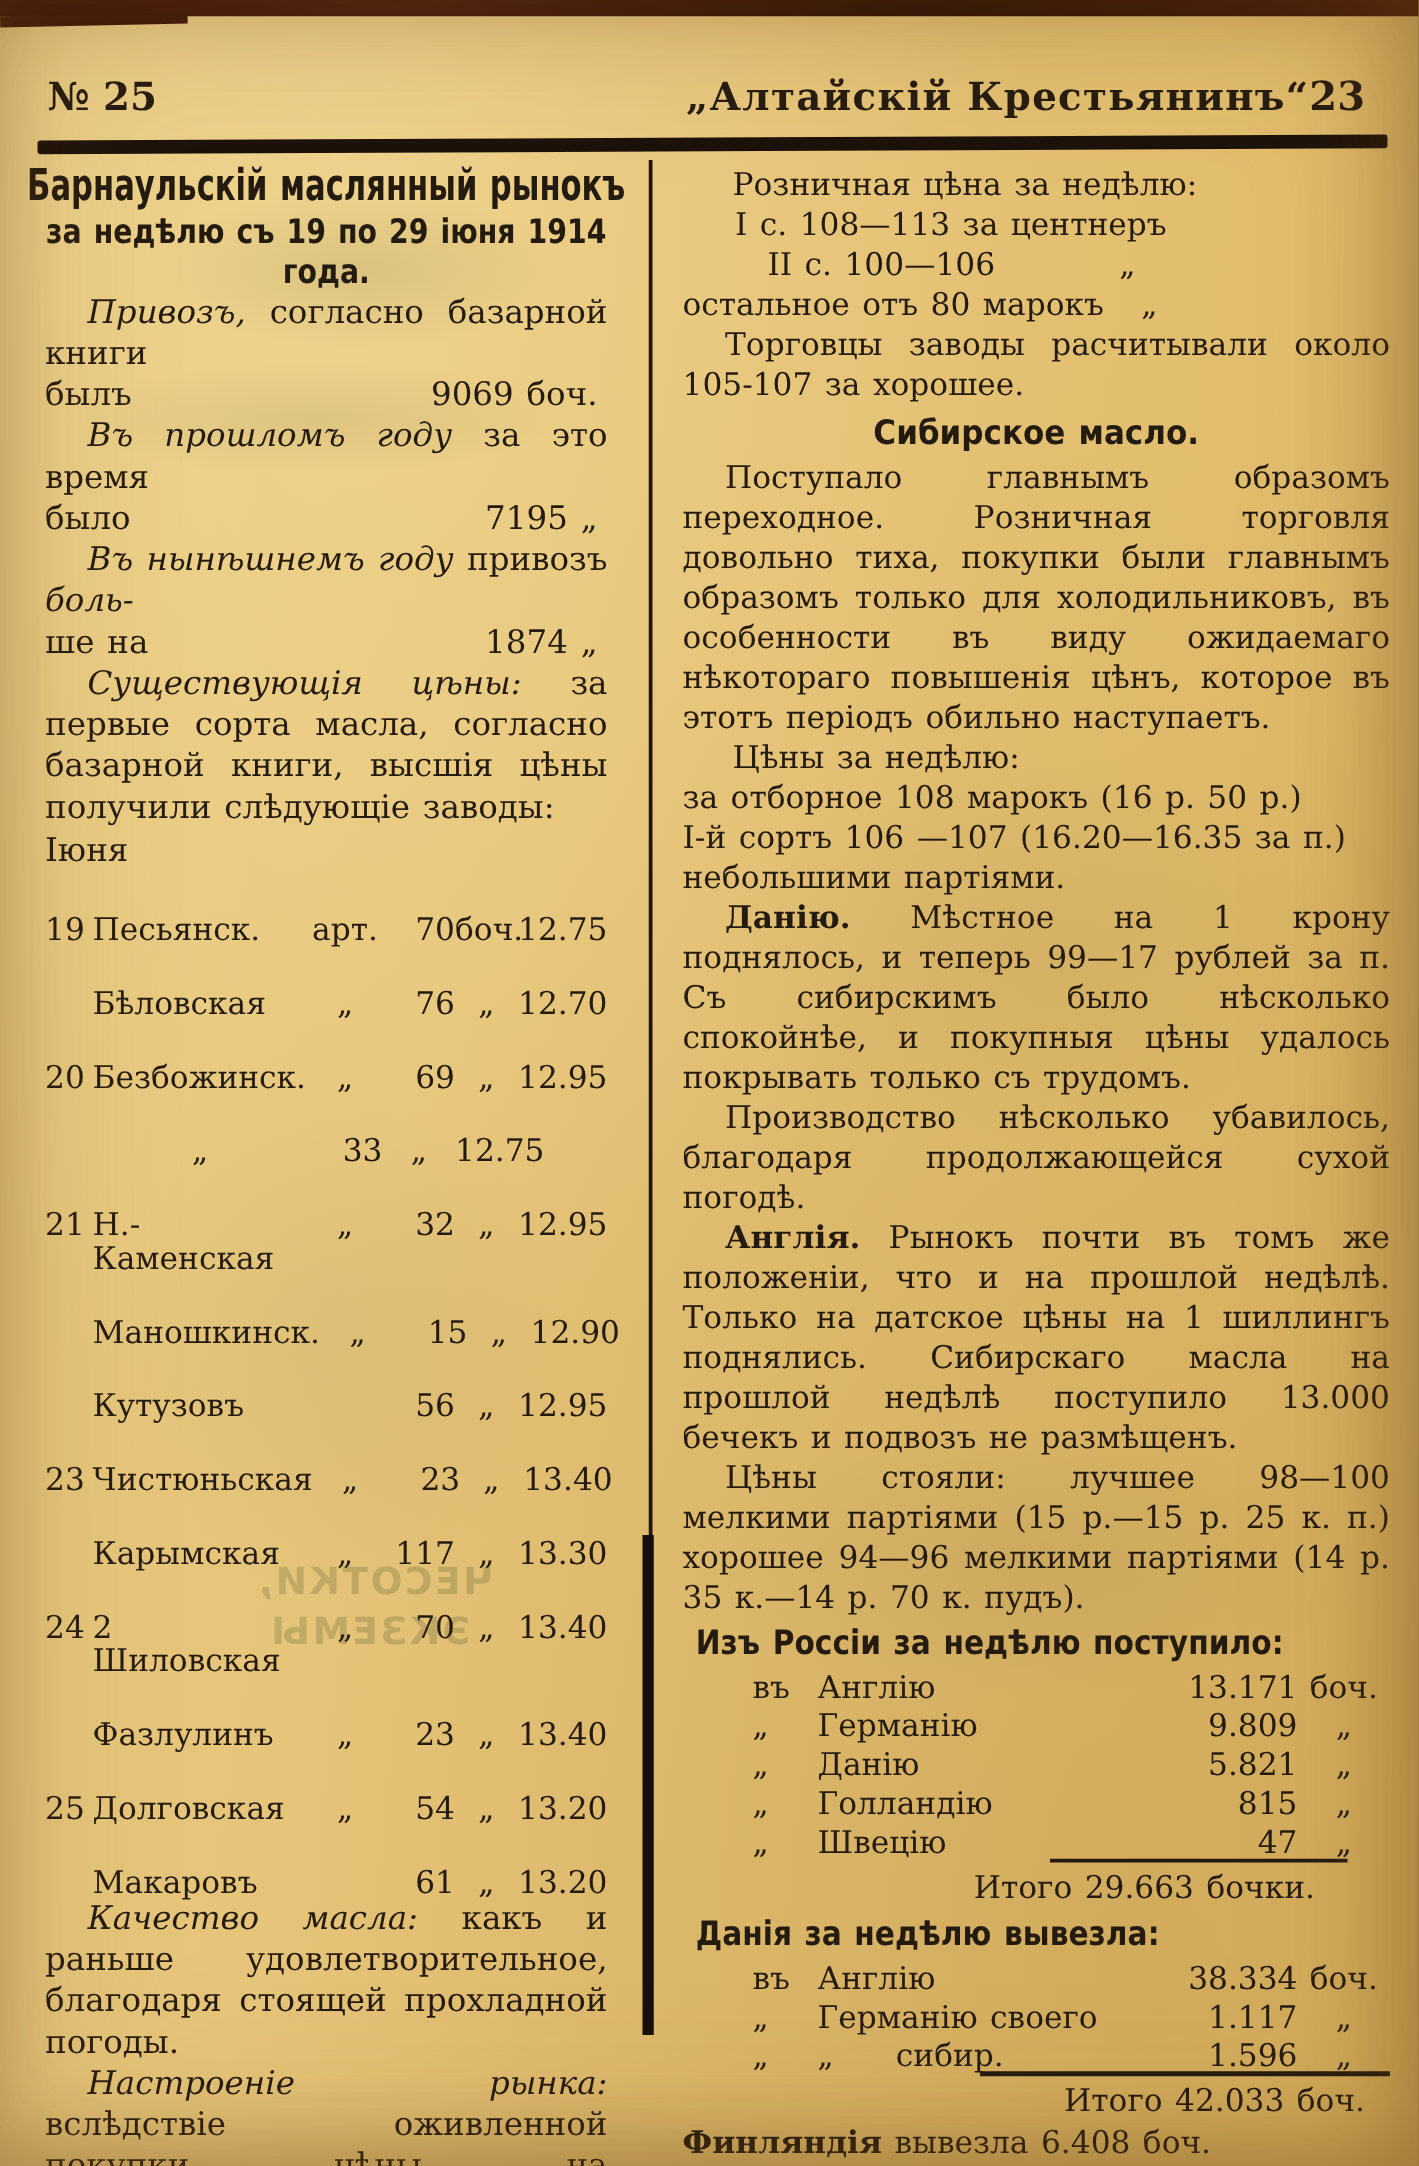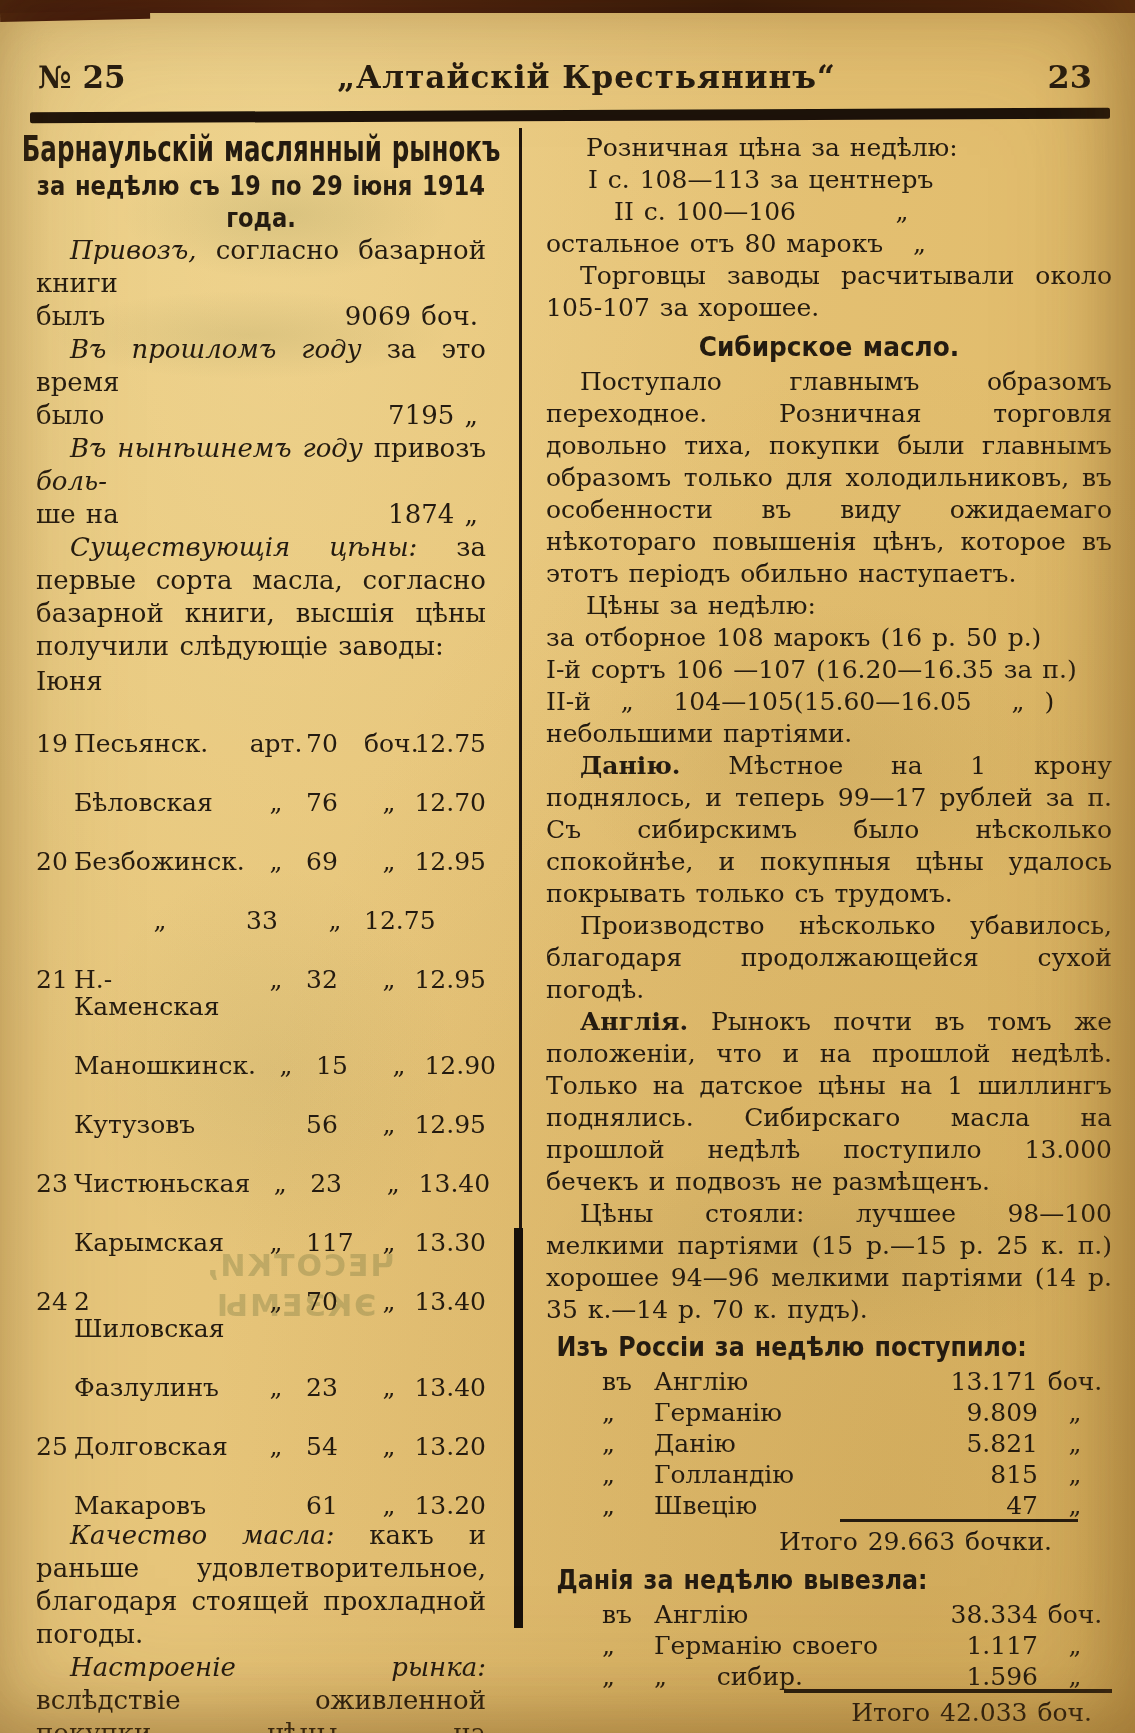--- a/index.html
+++ b/index.html
@@ -13,21 +13,21 @@
   }
   .page::after{content:'';position:absolute;inset:0;pointer-events:none;
     box-shadow:inset 0 0 140px rgba(120,80,20,.28), inset -28px 0 70px rgba(100,60,15,.22), inset 0 -18px 50px rgba(110,70,20,.18);}
   .edge-top{position:absolute;top:0;left:0;right:0;height:13px;
     background:linear-gradient(90deg,#35100a,#4a1c10 28%,#2b0f08 65%,#451a0c);}
   .edge-top::after{content:'';position:absolute;left:0;top:13px;width:150px;height:9px;background:#3c150c;transform:rotate(-1.2deg);transform-origin:0 0;}
 
   
   .header{position:absolute;top:58px;left:38px;width:1072px;display:flex;align-items:baseline;}
   .issue{font:700 31px "DejaVu Serif",serif;}
-  .masthead{flex:1;text-align:center;font:700 31px "DejaVu Serif",serif;letter-spacing:1px;}
+  .masthead{flex:1;text-align:right;font:700 31px "DejaVu Serif",serif;letter-spacing:1px;}
   .pageno{font:700 32px "DejaVu Serif",serif;padding-right:18px;}
   .header-rule{position:absolute;top:110px;left:30px;width:1080px;height:11px;background:#1c120a;transform:rotate(-.25deg);border-radius:2px;}
 
   
   .divider{position:absolute;left:519px;top:128px;width:3px;height:1500px;background:#20150c;}
   .divider-thick{position:absolute;left:514px;top:1228px;width:9px;height:400px;background:#17100a;}
 
   .col{position:absolute;text-align:justify;word-spacing:2px;}
   .col.left{left:36px;top:128px;width:450px;font-size:26px;line-height:33px;}
   .col.right{left:546px;top:132px;width:566px;font-size:25px;line-height:32px;}
@@ -41,21 +41,21 @@
     font-family:"DejaVu Sans",sans-serif;font-weight:700;}
   .h1{font-size:35px;line-height:42px;transform:translateX(-50%) scaleX(.70);}
   .subt{font-size:27px;line-height:32px;transform:translateX(-50%) scaleX(.84);font-family:"DejaVu Sans",sans-serif;font-weight:700;}
   .h2{font-size:47px;line-height:56px;transform:translateX(-50%) scaleX(.78);margin-top:22px;}
   .subt2{font-size:28px;line-height:34px;transform:translateX(-50%) scaleX(.82);}
   .subt3{font-size:27px;line-height:34px;transform:translateX(-50%) scaleX(.90);}
 
   .month{margin-top:2px;}
   
   .trow{display:grid;grid-template-columns:38px 1fr 60px 58px 50px 72px;line-height:27px;font-size:25px;margin-top:32px;}
-  .c-qty{}
+  .c-qty{text-align:right;}
   .c-u1{text-align:center;}
   .c-u2{text-align:center;}
   .c-price{text-align:right;}
 
   .iline1{text-indent:34px;}
   .iline2{display:flex;justify-content:space-between;}
   .ival{padding-right:8px;}
 
   
   .lead{text-indent:40px;margin:0;}
@@ -263,21 +263,20 @@
       </div>
     <p class="para">Торговцы заводы расчитывали около 105-107 за хорошее.</p>
 
     <span class="bh">Сибирское масло.</span>
     <p class="para">Поступало главнымъ образомъ переходное. Розничная торговля довольно тиха, покупки были главнымъ образомъ только для холодильниковъ, въ особенности въ виду ожидаемаго нѣкотораго повышенія цѣнъ, которое въ этотъ періодъ обильно наступаетъ.</p>
 
     <p class="lead">Цѣны за недѣлю:</p>
     <div id="price-lines">
         <div class="pline">за отборное 108 марокъ (16 р. 50 р.)</div>
         <div class="pline">І-й сортъ 106 —107 (16.20—16.35 за п.)</div>
-        <div class="pline">ІІ-й&nbsp;&nbsp;&nbsp;„&nbsp;&nbsp;&nbsp;&nbsp;104—105(15.60—16.05&nbsp;&nbsp;&nbsp;&nbsp;„&nbsp;&nbsp;)</div>
         <div class="pline">небольшими партіями.</div>
       </div>
 
     <p class="para"><span class="bd">Данію.</span><span> Мѣстное на 1 крону поднялось, и теперь 99—17 рублей за п. Съ сибирскимъ было нѣсколько спокойнѣе, и покупныя цѣны удалось покрывать только съ трудомъ.</span></p>
     <p class="para">Производство нѣсколько убавилось, благодаря продолжающейся сухой погодѣ.</p>
     <p class="para"><span class="bd">Англія.</span><span> Рынокъ почти въ томъ же положеніи, что и на прошлой недѣлѣ. Только на датское цѣны на 1 шиллингъ поднялись. Сибирскаго масла на прошлой недѣлѣ поступило 13.000 бечекъ и подвозъ не размѣщенъ.</span></p>
     <p class="para">Цѣны стояли: лучшее 98—100 мелкими партіями (15 р.—15 р. 25 к. п.) хорошее 94—96 мелкими партіями (14 р. 35 к.—14 р. 70 к. пудъ).</p>
 
     <span class="bh-left">Изъ Россіи за недѣлю поступило:</span>
     <div id="import-rows">

